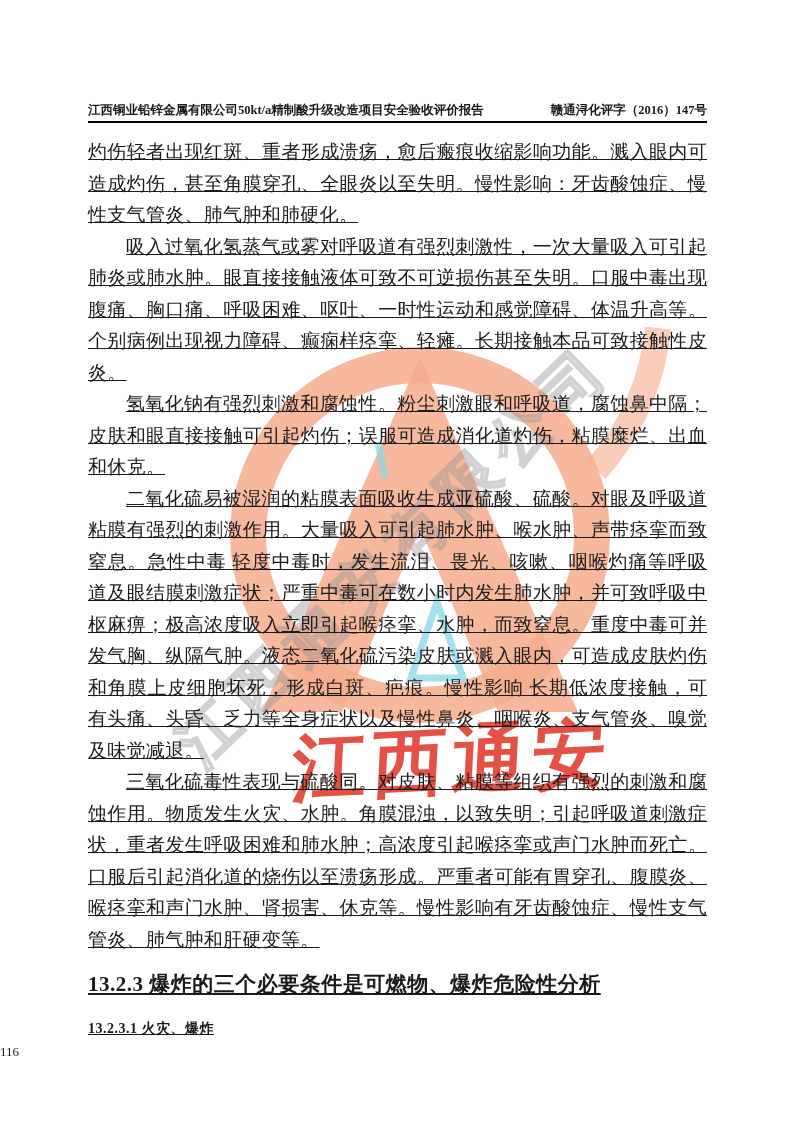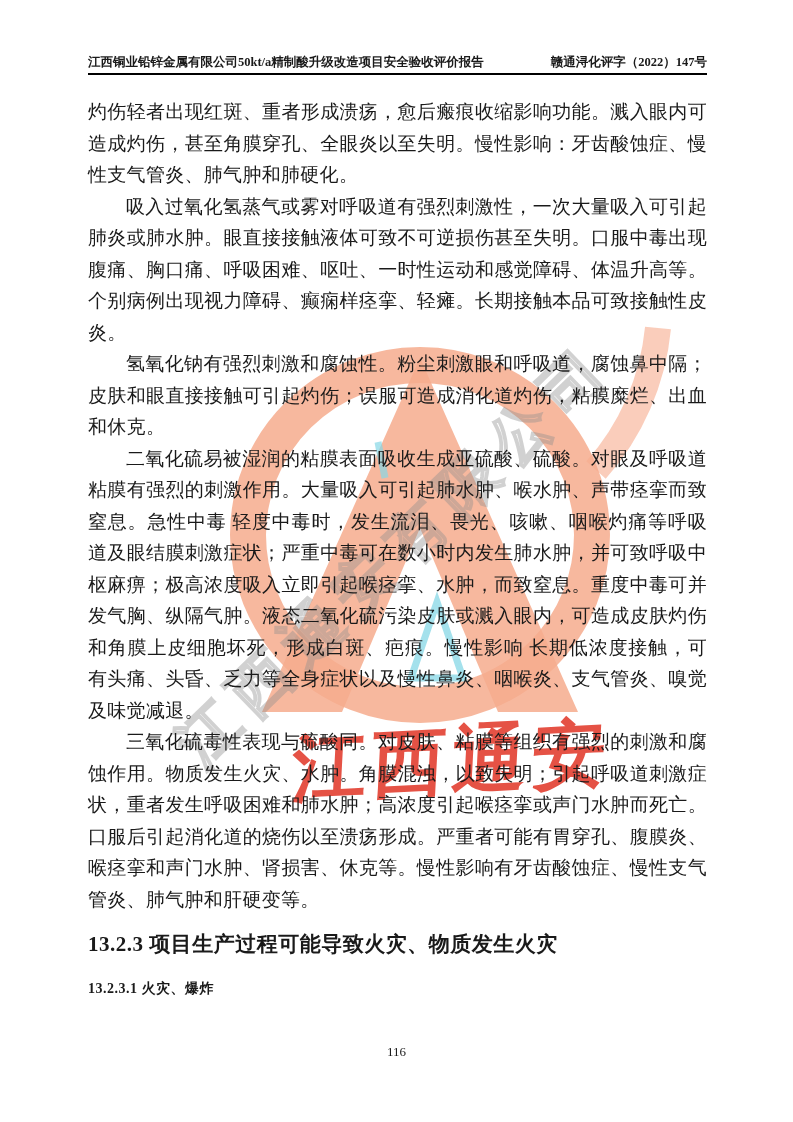--- a/index.html
+++ b/index.html
@@ -32,45 +32,45 @@
     font-family:"Liberation Sans","DejaVu Sans",sans-serif;
     font-weight:700;font-size:74px;letter-spacing:6px;
     color:var(--wm-red,#E23B2C);
     opacity:0.88;
   }
   
   .content{position:absolute;inset:0;z-index:1;padding:54px 86px 0 88px;box-sizing:border-box;}
   .hdr{
     display:flex;justify-content:space-between;align-items:flex-end;
     font-size:12.5px;font-weight:700;line-height:16px;
-    border-bottom:2px solid #000;padding-bottom:3px;
+    border-bottom:2px solid #000;padding-bottom:3px;margin-top:48px;
   }
   .hdr .h-right{font-weight:700;}
-  .bodytext{margin-top:21px;}
+  .bodytext{margin-top:13px;text-decoration:underline;}
   .bodytext p{
     margin:0;
     font-size:19px;line-height:31.5px;
     text-align:justify;text-justify:inter-ideograph;
     word-break:break-all;
     letter-spacing:0.3px;
   }
   .bodytext p.indent{text-indent:2em;}
   h2.sec{
     margin:16px 0 20px 0;
     font-size:21px;font-weight:700;line-height:26px;
     letter-spacing:0.5px;
   }
   h3.subsec{
     margin:0 0 13px 0;
     font-size:14px;font-weight:600;line-height:24px;
     letter-spacing:0.5px;
   }
   .pagenum{
     position:absolute;left:0;bottom:62px;width:100%;
-    text-align:center;font-size:13px;z-index:1;
+    font-size:13px;z-index:1;
   }
 </style>
 </head>
 <body>
 
 <div class="page">
 
   <div class="wm-layer">
     <svg class="wm-svg" width="793" height="1122" viewBox="0 0 793 1122">
 
@@ -85,31 +85,31 @@
       <path d="M378,442 L385,478" fill="none" style="stroke:var(--wm-cyan,#86D7E6);" stroke-width="7" opacity="0.7"></path>
     </svg>
     <div class="wm-grey">江西通安有限公司</div>
     <div class="wm-red">江西通安</div>
   </div>
 
   <div class="content">
 
     <div class="hdr">
       <span class="h-left">江西铜业铅锌金属有限公司50kt/a精制酸升级改造项目安全验收评价报告</span>
-      <span class="h-right">赣通浔化评字（2022）147号</span>
+      <span class="h-right">赣通浔化评字（2016）147号</span>
     </div>
 
     <div class="bodytext">
       <p>灼伤轻者出现红斑、重者形成溃疡，愈后瘢痕收缩影响功能。溅入眼内可造成灼伤，甚至角膜穿孔、全眼炎以至失明。慢性影响：牙齿酸蚀症、慢性支气管炎、肺气肿和肺硬化。</p>
       <p class="indent">吸入过氧化氢蒸气或雾对呼吸道有强烈刺激性，一次大量吸入可引起肺炎或肺水肿。眼直接接触液体可致不可逆损伤甚至失明。口服中毒出现腹痛、胸口痛、呼吸困难、呕吐、一时性运动和感觉障碍、体温升高等。个别病例出现视力障碍、癫痫样痉挛、轻瘫。长期接触本品可致接触性皮炎。</p>
       <p class="indent">氢氧化钠有强烈刺激和腐蚀性。粉尘刺激眼和呼吸道，腐蚀鼻中隔；皮肤和眼直接接触可引起灼伤；误服可造成消化道灼伤，粘膜糜烂、出血和休克。</p>
       <p class="indent">二氧化硫易被湿润的粘膜表面吸收生成亚硫酸、硫酸。对眼及呼吸道粘膜有强烈的刺激作用。大量吸入可引起肺水肿、喉水肿、声带痉挛而致窒息。急性中毒 轻度中毒时，发生流泪、畏光、咳嗽、咽喉灼痛等呼吸道及眼结膜刺激症状；严重中毒可在数小时内发生肺水肿，并可致呼吸中枢麻痹；极高浓度吸入立即引起喉痉挛、水肿，而致窒息。重度中毒可并发气胸、纵隔气肿。液态二氧化硫污染皮肤或溅入眼内，可造成皮肤灼伤和角膜上皮细胞坏死，形成白斑、疤痕。慢性影响 长期低浓度接触，可有头痛、头昏、乏力等全身症状以及慢性鼻炎、咽喉炎、支气管炎、嗅觉及味觉减退。</p>
       <p class="indent">三氧化硫毒性表现与硫酸同。对皮肤、粘膜等组织有强烈的刺激和腐蚀作用。物质发生火灾、水肿。角膜混浊，以致失明；引起呼吸道刺激症状，重者发生呼吸困难和肺水肿；高浓度引起喉痉挛或声门水肿而死亡。口服后引起消化道的烧伤以至溃疡形成。严重者可能有胃穿孔、腹膜炎、喉痉挛和声门水肿、肾损害、休克等。慢性影响有牙齿酸蚀症、慢性支气管炎、肺气肿和肝硬变等。</p>
 
-      <h2 class="sec">13.2.3 项目生产过程可能导致火灾、物质发生火灾</h2>
+      <h2 class="sec">13.2.3 爆炸的三个必要条件是可燃物、爆炸危险性分析</h2>
 
       <h3 class="subsec">13.2.3.1 火灾、爆炸</h3>
 
     </div>
 
     <div class="pagenum">116</div>
   </div>
 
 </div>
 

